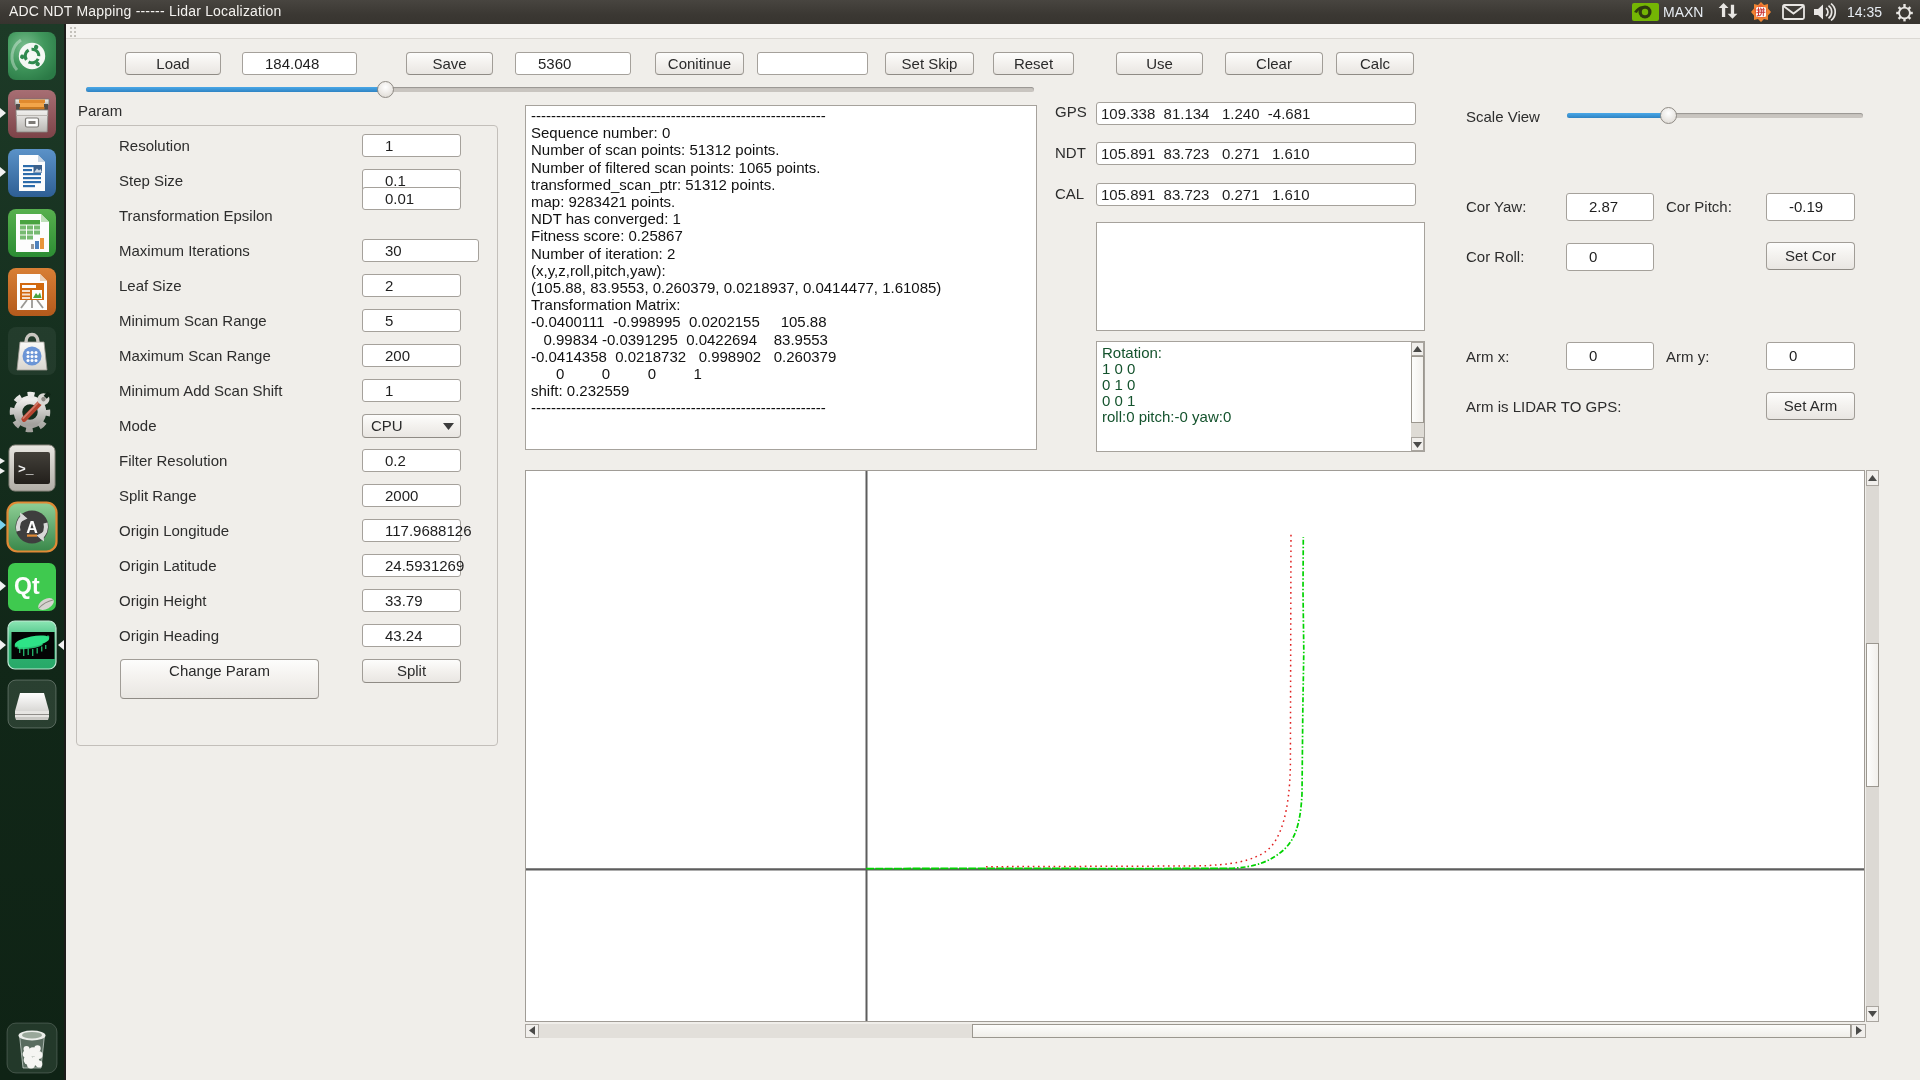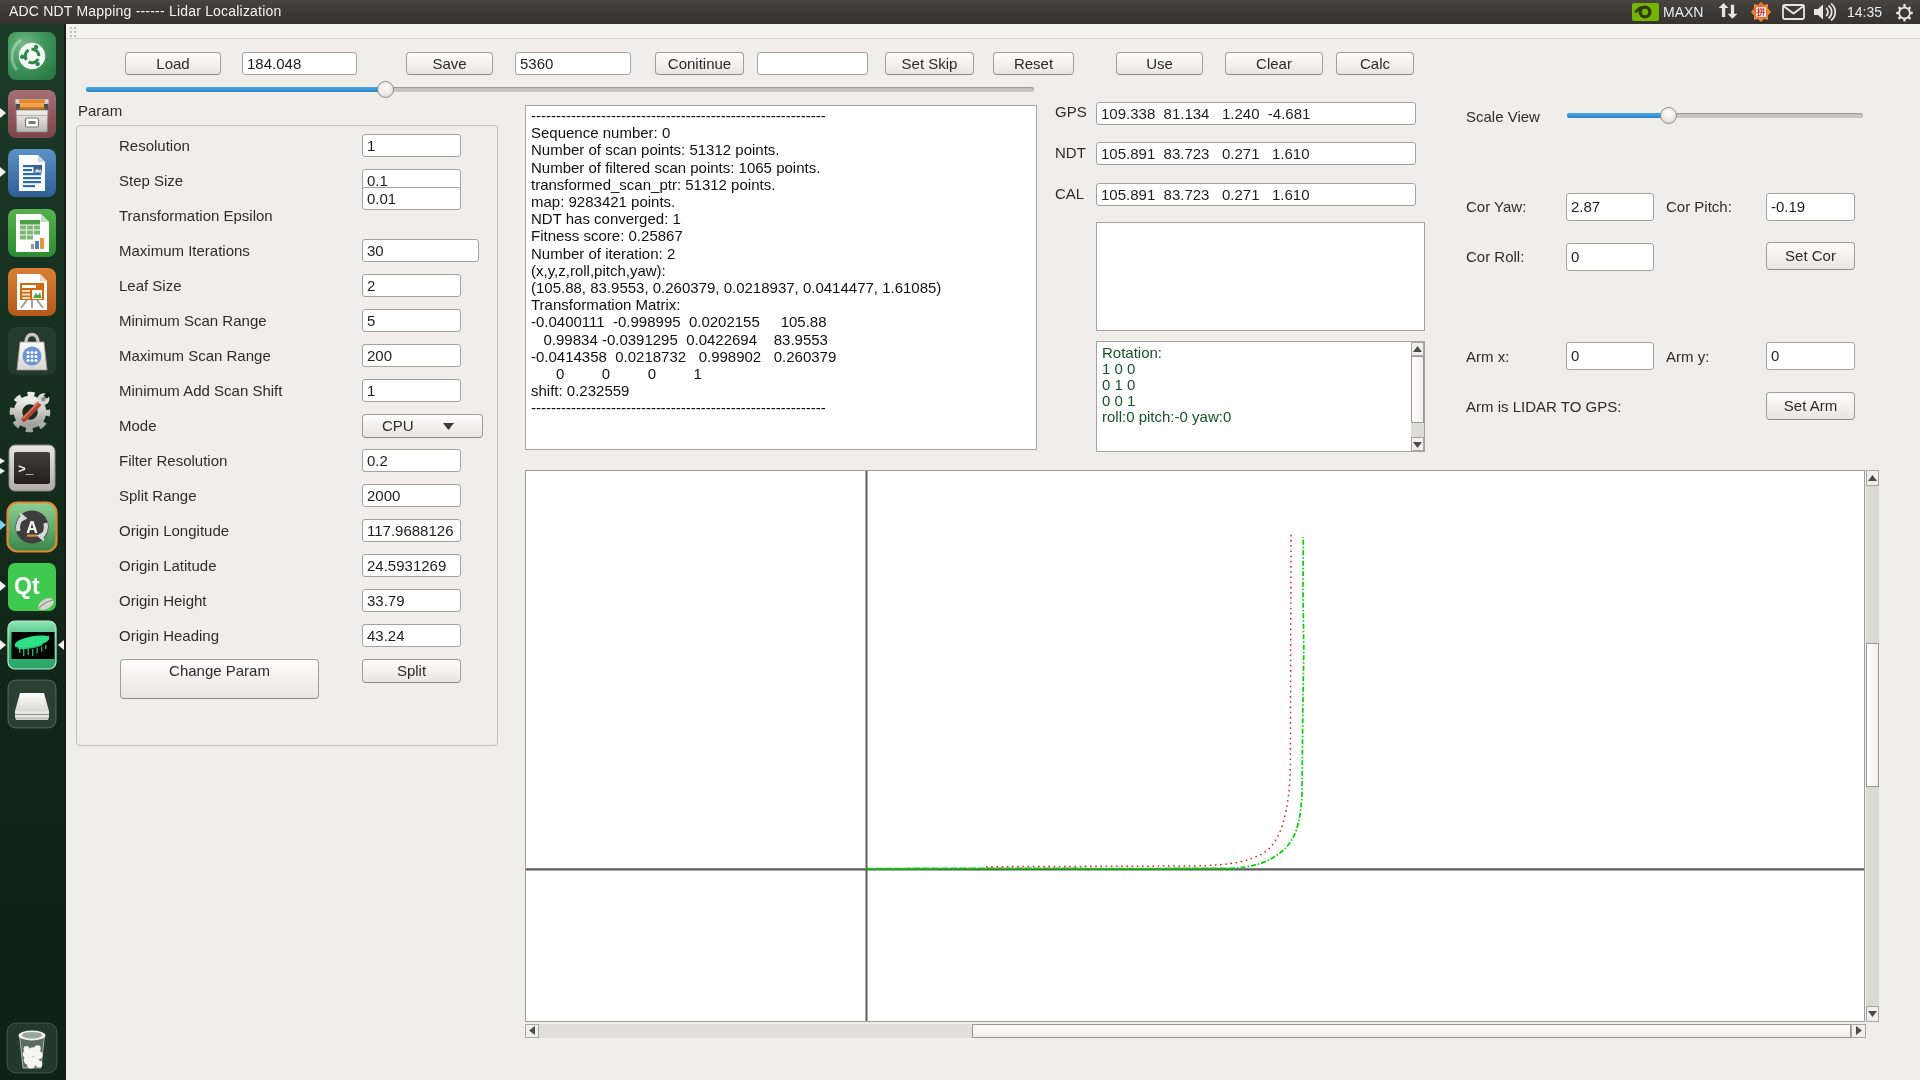--- a/index.html
+++ b/index.html
@@ -1,19 +1,19 @@
 <!DOCTYPE html>
 <html><head><meta charset="utf-8">
 <style>
 *{margin:0;padding:0;box-sizing:border-box}
 html,body{width:1920px;height:1080px;overflow:hidden;background:#f0eeea;font-family:"Liberation Sans",sans-serif}
 .abs{position:absolute}
 .lbl{position:absolute;font-size:15px;color:#2d2d2d;white-space:nowrap;line-height:16px}
 .btn{position:absolute;height:23px;border:1px solid #a19d97;border-bottom-color:#8f8b85;border-radius:4px;background:linear-gradient(#fdfdfc,#f4f2ef 45%,#e9e6e2);font-size:15px;color:#2b2b2b;text-align:center;line-height:21px}
-.inp{position:absolute;height:23px;border:1px solid #a5a19b;border-radius:3px;background:#fff;font-size:15px;color:#1e1e1e;line-height:21px;padding-left:4px;white-space:pre}
+.inp{position:absolute;height:23px;border:1px solid #a5a19b;border-radius:3px;background:#fff;font-size:15px;color:#1e1e1e;line-height:21px;padding-left:22px;white-space:pre}
 .pip{position:absolute;width:0;height:0;border-top:5px solid transparent;border-bottom:5px solid transparent;border-left:6px solid #f2f2f2}
 .pipr{position:absolute;width:0;height:0;border-top:5px solid transparent;border-bottom:5px solid transparent;border-right:6px solid #f2f2f2}
 </style></head>
 <body>
 
 <div class="abs" style="left:0;top:0;width:1920px;height:24px;background:linear-gradient(#484540,#3b3833 60%,#37342f)">
   <div class="abs" style="left:9px;top:3px;font-size:14px;font-weight:normal;color:#f4f2ef;letter-spacing:.2px">ADC NDT Mapping ------ Lidar Localization</div>
 
   <svg class="abs" style="left:1632px;top:2px" width="27" height="20" viewBox="0 0 27 20">
     <rect x="0" y="1" width="27" height="18" rx="2" fill="#74b504"></rect>
@@ -380,21 +380,21 @@
 <div class="inp" style="left:362px;top:239px;width:117px">30</div>
 <div class="lbl" style="left:119px;top:278px">Leaf Size</div>
 <div class="inp" style="left:362px;top:274px;width:99px">2</div>
 <div class="lbl" style="left:119px;top:313px">Minimum Scan Range</div>
 <div class="inp" style="left:362px;top:309px;width:99px">5</div>
 <div class="lbl" style="left:119px;top:348px">Maximum Scan Range</div>
 <div class="inp" style="left:362px;top:344px;width:99px">200</div>
 <div class="lbl" style="left:119px;top:383px">Minimum Add Scan Shift</div>
 <div class="inp" style="left:362px;top:379px;width:99px">1</div>
 <div class="lbl" style="left:119px;top:418px">Mode</div>
-<div class="btn" style="left:362px;top:414px;width:121px;height:24px;text-align:left;padding-left:19px;line-height:22px">CPU</div>
+<div class="btn" style="left:362px;top:414px;width:99px;height:24px;text-align:left;padding-left:8px;line-height:22px">CPU</div>
 <svg class="abs" style="left:443px;top:423px" width="11" height="7">
     <path d="M0 0 L11 0 L5.5 7 Z" fill="#3c3c3c"></path>
   </svg>
 <div class="lbl" style="left:119px;top:453px">Filter Resolution</div>
 <div class="inp" style="left:362px;top:449px;width:99px">0.2</div>
 <div class="lbl" style="left:119px;top:488px">Split Range</div>
 <div class="inp" style="left:362px;top:484px;width:99px">2000</div>
 <div class="lbl" style="left:119px;top:523px">Origin Longitude</div>
 <div class="inp" style="left:362px;top:519px;width:99px">117.9688126</div>
 <div class="lbl" style="left:119px;top:558px">Origin Latitude</div>

